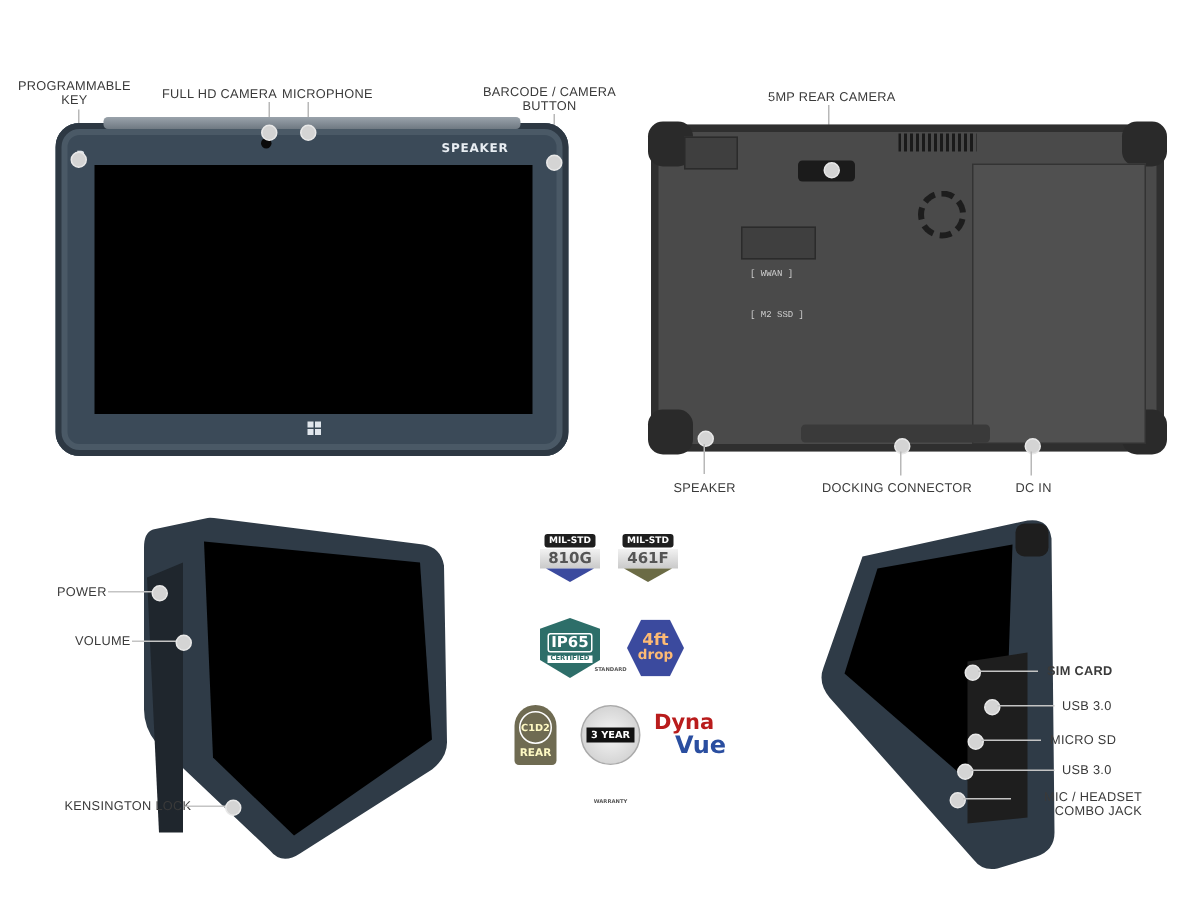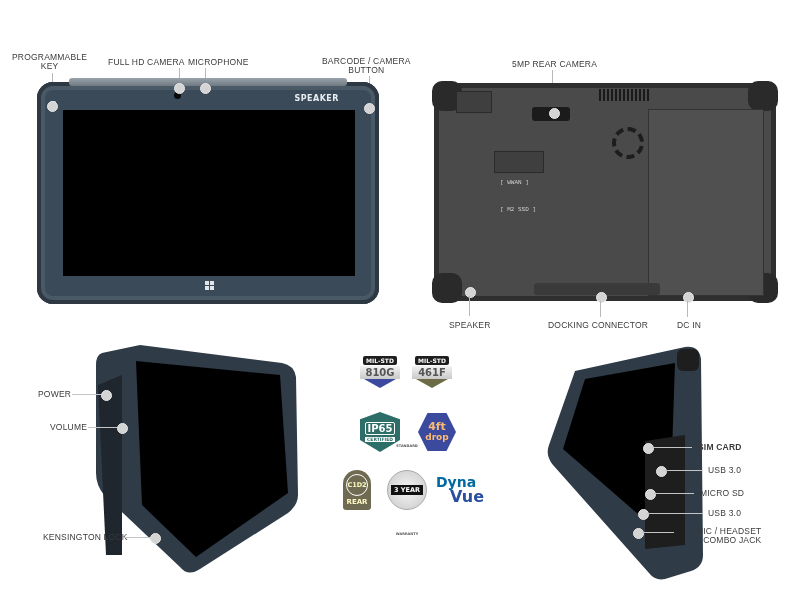--- a/index.html
+++ b/index.html
@@ -49,21 +49,21 @@
   .drop{width:38px;height:38px;background:#3b4a9e;clip-path:polygon(25% 0,75% 0,100% 50%,75% 100%,25% 100%,0 50%);color:#fdba74;line-height:10px;}
   .drop .a{font-size:11px;}
   .drop .b{font-size:9px;}
   .ansi{width:28px;height:40px;background:#6f6b52;border-radius:14px 14px 3px 3px;color:#fef9c3;}
   .ansi .a{font-size:6.5px;border:1px solid #fff;border-radius:50%;width:20px;height:20px;display:flex;align-items:center;justify-content:center;}
   .ansi .b{font-size:7px;margin-top:2px;}
   .warranty{width:38px;height:38px;border-radius:50%;background:radial-gradient(#f5f5f5,#c8c8c8);border:1px solid #aaa;}
   .warranty .s{font-size:3.5px;color:#555;}
   .warranty .m{background:#111;color:#fff;font-size:6.5px;padding:1px 3px;margin:1px 0;}
   .dynavue{width:60px;height:34px;}
-  .dynavue .a{color:#0369a1;font-size:14px;line-height:13px;font-family:"DejaVu Sans",sans-serif;}
+  .dynavue .a{color:#b91c1c;font-size:14px;line-height:13px;font-family:"DejaVu Sans",sans-serif;}
   .dynavue .b{color:#2a4ea0;font-size:16px;line-height:15px;font-family:"DejaVu Sans",sans-serif;margin-left:14px;}
 </style>
 </head>
 <body>
 
 <div>
   <div class="lbl" style="left:12px;top:53px;white-space:pre-line;">PROGRAMMABLE
 KEY</div>
   <div class="vline" style="left:52px;top:73px;height:32px;"></div>
   <div class="lbl" style="left:108px;top:58px;">FULL HD CAMERA</div>

